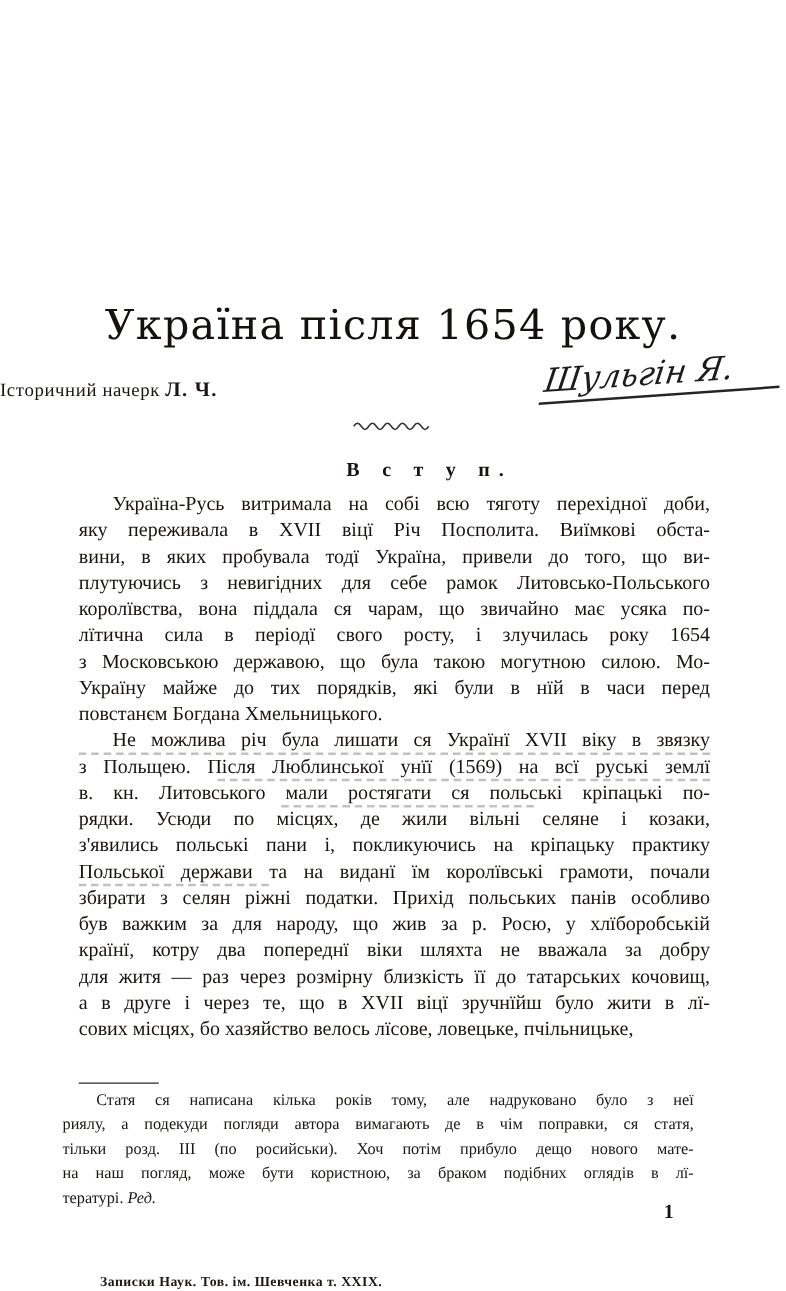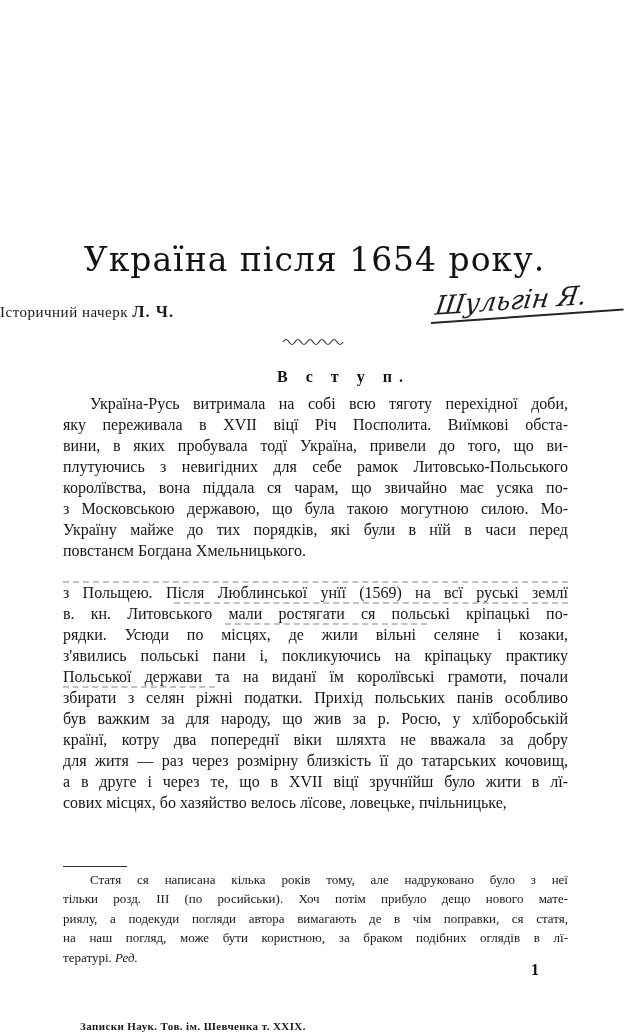--- a/index.html
+++ b/index.html
@@ -28,21 +28,21 @@
   .ornament { position:absolute; top:332px; left:282px; }
   .section-heading {
     position:absolute; top:368px; left:0; width:100%;
     text-align:center; font-size:16px; font-weight:bold; letter-spacing:7px;padding-left:29px;
   }
   .body-text {
     position:absolute; left:63px; top:395px; width:505px;
     font-size:16px; color:#181411;
   }
   .footnote {
-    position:absolute; left:63px; top:872px; width:505px;
+    position:absolute; left:50px; top:872px; width:505px;
     font-size:13px; color:#1a1714;
   }
   .body-text .line { height:21px; }
   .footnote .line { height:19.4px; }
   .line {
     position:relative; text-align:justify; text-align-last:justify;
     overflow:hidden;
   }
   .line.last { text-align-last:left; }
   .line.indent { padding-left:27px; }
@@ -85,43 +85,44 @@
   </div>
 
   <div class="section-heading">В с т у п.</div>
 
   <div class="body-text" id="body-text">
       <div class="line indent"><span>Україна-Русь витримала на собі всю тяготу перехідної доби,</span></div>
       <div class="line"><span>яку переживала в XVII віцї Річ Посполита. Виїмкові обста-</span></div>
       <div class="line"><span>вини, в яких пробувала тодї Україна, привели до того, що ви-</span></div>
       <div class="line"><span>плутуючись з невигідних для себе рамок Литовсько-Польського</span></div>
       <div class="line"><span>королївства, вона піддала ся чарам, що звичайно має усяка по-</span></div>
+      <div class="line"><span>лїтична сила в періодї свого росту, і злучилась року 1654</span></div>
       <div class="line"><span>з Московською державою, що була такою могутною силою. Мо-</span></div>
       <div class="line"><span>Україну майже до тих порядків, які були в нїй в часи перед</span></div>
       <div class="line last"><span>повстанєм Богдана Хмельницького.</span></div>
-      <div class="line indent"><span class="pencil-mark" style="left: 0%; width: 100%;"></span></div>
+      <div class="line indent"><span>Не можлива річ була лишати ся Українї XVII віку в звязку</span><span class="pencil-mark" style="left: 0%; width: 100%;"></span></div>
       <div class="line"><span>з Польщею. Після Люблинської унїї (1569) на всї руські землї</span><span class="pencil-mark" style="left: 22%; width: 78%;"></span></div>
       <div class="line"><span>в. кн. Литовського мали ростягати ся польські кріпацькі по-</span><span class="pencil-mark" style="left: 32%; width: 40%;"></span></div>
       <div class="line"><span>рядки. Усюди по місцях, де жили вільні селяне і козаки,</span></div>
       <div class="line"><span>з'явились польські пани і, покликуючись на кріпацьку практику</span></div>
       <div class="line"><span>Польської держави та на виданї їм королївські грамоти, почали</span><span class="pencil-mark" style="left: 0%; width: 30%;"></span></div>
       <div class="line"><span>збирати з селян ріжні податки. Прихід польських панів особливо</span></div>
       <div class="line"><span>був важким за для народу, що жив за р. Росю, у хлїборобській</span></div>
       <div class="line"><span>країнї, котру два попереднї віки шляхта не вважала за добру</span></div>
       <div class="line"><span>для житя — раз через розмірну близкість її до татарських кочовищ,</span></div>
       <div class="line"><span>а в друге і через те, що в XVII віцї зручнїйш було жити в лї-</span></div>
       <div class="line last"><span>сових місцях, бо хазяйство велось лїсове, ловецьке, пчільницьке,</span></div>
     </div>
 
   <div class="footnote-rule"></div>
 
   <div class="footnote" id="footnote">
       <div class="line indent"><span>Статя ся написана кілька років тому, але надруковано було з неї</span></div>
+      <div class="line"><span>риялу, а подекуди погляди автора вимагають де в чім поправки, ся статя,</span></div>
       <div class="line"><span>тільки розд. III (по росийськи). Хоч потім прибуло дещо нового мате-</span></div>
-      <div class="line"><span>риялу, а подекуди погляди автора вимагають де в чім поправки, ся статя,</span></div>
       <div class="line"><span>на наш погляд, може бути користною, за браком подібних оглядів в лї-</span></div>
       <div class="line last"><span>тературі. </span><span class="sig">Ред.</span></div>
     </div>
 
   <div class="footer-series">Записки Наук. Тов. ім. Шевченка т. XXIX.</div>
 
   <div class="footer-page">1</div>
 
 </div>
 

